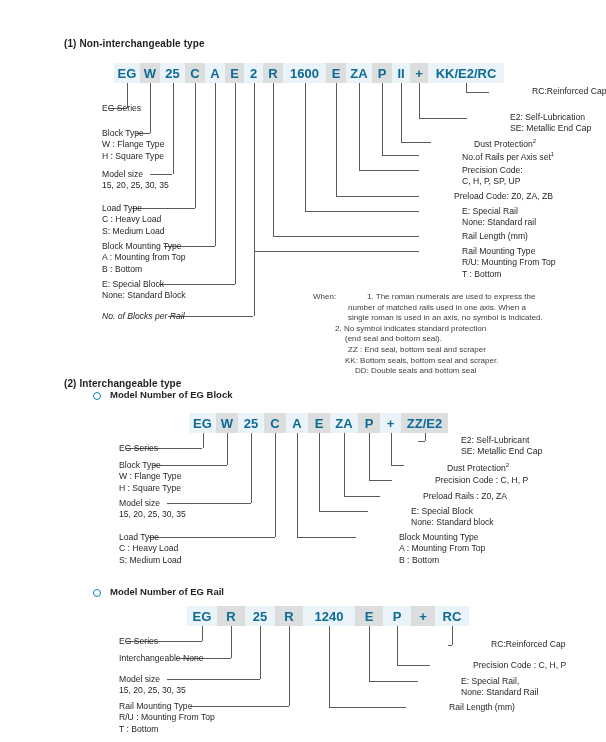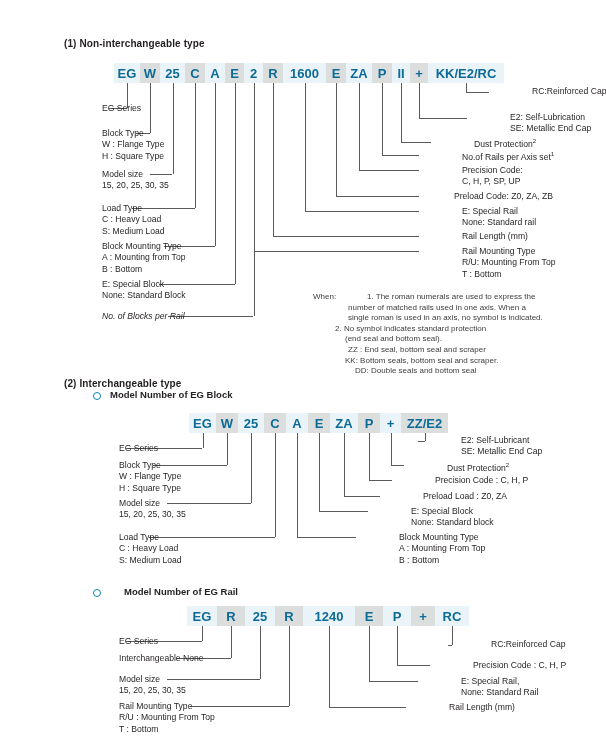--- a/index.html
+++ b/index.html
@@ -245,41 +245,41 @@
         <div>Dust Protection<span class="sup">2</span></div>
       </div>
       <div class="vline" style="left: 369px; top: 433px; height: 47px;"></div>
       <div class="hline" style="left: 369px; top: 480px; width: 23px;"></div>
       <div class="lbl" style="left: 395px; top: 475px;">
         <div class="teal">Precision Code : C, H, P</div>
       </div>
       <div class="vline" style="left: 344px; top: 433px; height: 63px;"></div>
       <div class="hline" style="left: 344px; top: 496px; width: 36px;"></div>
       <div class="lbl" style="left: 383px; top: 491px;">
-        <div>Preload Load : Z0, ZA</div>
+        <div>Preload Rails : Z0, ZA</div>
       </div>
       <div class="vline" style="left: 319px; top: 433px; height: 78px;"></div>
       <div class="hline" style="left: 319px; top: 511px; width: 49px;"></div>
       <div class="lbl" style="left: 371px; top: 506px;">
         <div class="teal">E: Special Block</div>
         <div class="teal">None: Standard block</div>
       </div>
       <div class="vline" style="left: 297px; top: 433px; height: 104px;"></div>
       <div class="hline" style="left: 297px; top: 537px; width: 59px;"></div>
       <div class="lbl" style="left: 359px; top: 532px;">
         <div>Block Mounting Type</div>
         <div>A : Mounting From Top</div>
         <div>B : Bottom</div>
       </div>
     </div>
   <div id="s2b-left"></div>
   <div id="s2b-right"></div>
 
   <div class="bullet-ring" style="left:93px;top:589px;"></div>
-  <div class="sub-title" style="left:124px;top:586px;">Model Number of EG Rail</div>
+  <div class="sub-title" style="left:110px;top:586px;">Model Number of EG Rail</div>
 
   <div class="code-row" id="s2r-code" style="left:187px;top:606px;">
       <div class="code-cell" style="width: 30px;">EG</div>
       <div class="code-cell alt" style="width: 28px;">R</div>
       <div class="code-cell" style="width: 30px;">25</div>
       <div class="code-cell alt" style="width: 28px;">R</div>
       <div class="code-cell" style="width: 52px;">1240</div>
       <div class="code-cell alt" style="width: 28px;">E</div>
       <div class="code-cell" style="width: 28px;">P</div>
       <div class="code-cell alt" style="width: 24px;">+</div>

